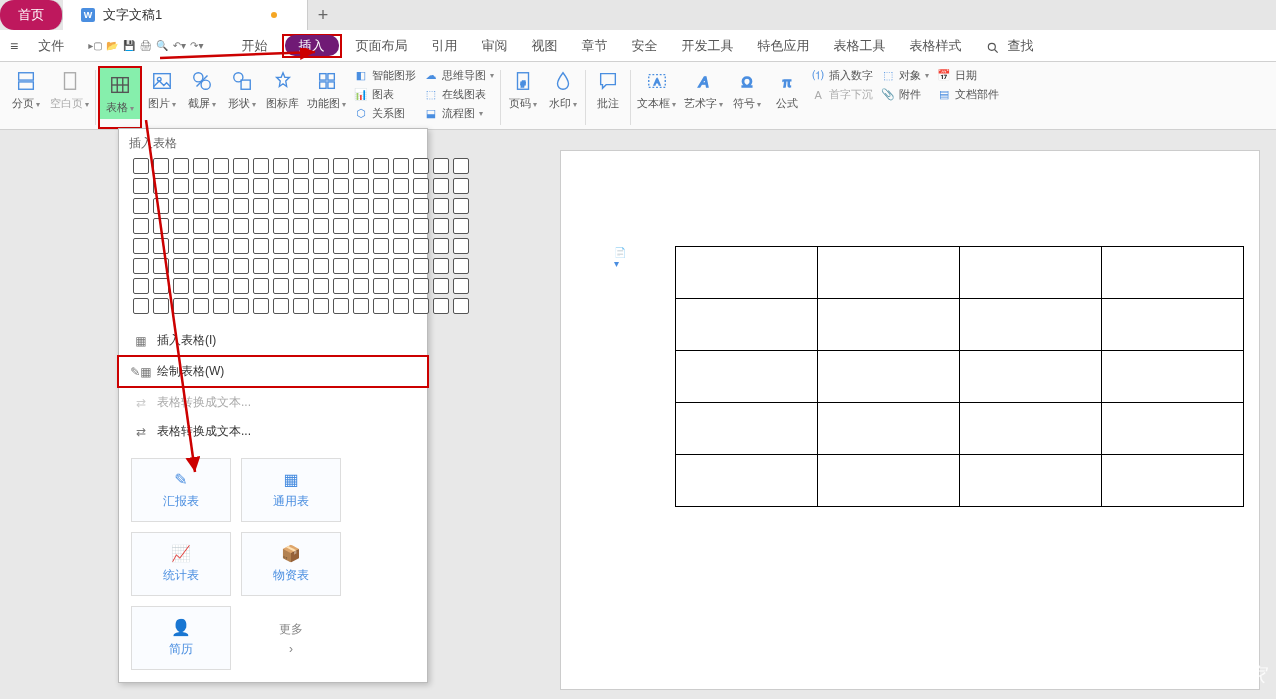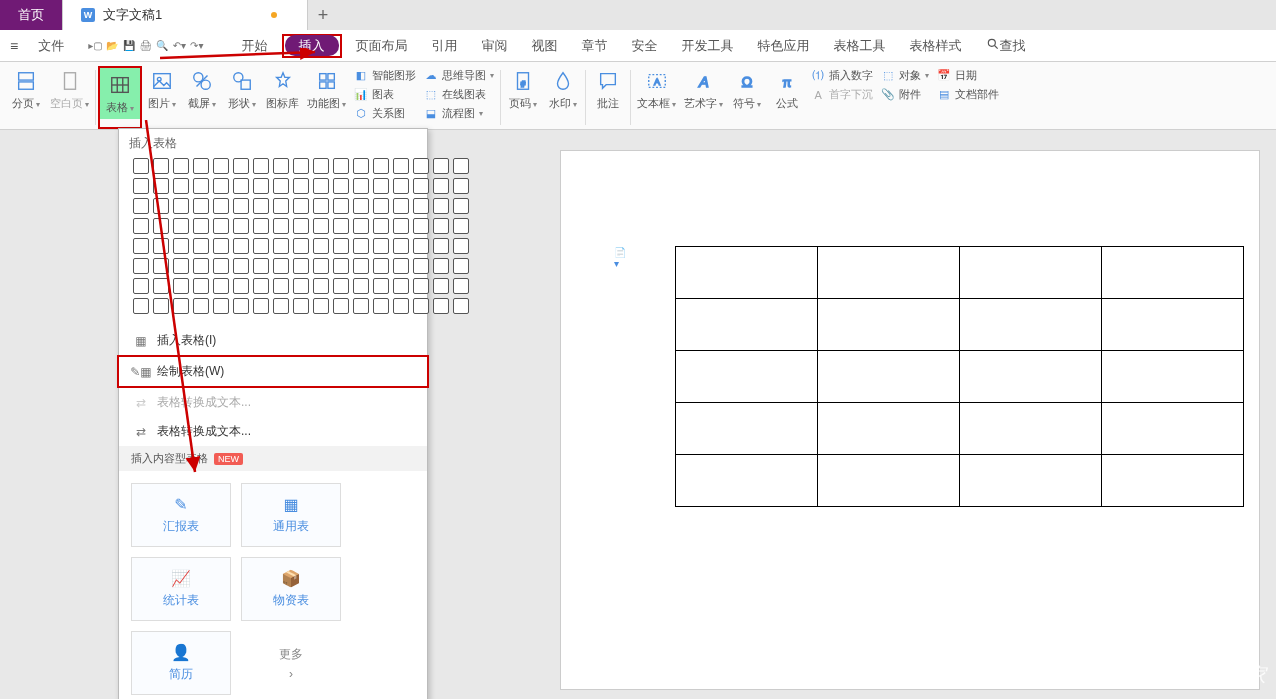--- a/index.html
+++ b/index.html
@@ -1,35 +1,35 @@
 <!DOCTYPE html>
 <html><head>
 <meta charset="utf-8">
 <style>
   * { box-sizing: border-box; margin: 0; padding: 0; font-family: "Microsoft YaHei", sans-serif; }
   body { width: 1276px; height: 699px; background: #fff; overflow: hidden; position: relative; font-size: 12px; color: #333; }
 
   
   .tabbar { display: flex; height: 30px; background: #e6e6e6; align-items: stretch; }
   .tab { display: flex; align-items: center; padding: 0 18px; font-size: 13px; border-right: 1px solid #ccc; position: relative; }
-  .tab.home { background: #701a75; color: #fff; }
+  .tab.home { background: #be185d; color: #fff; border-radius: 14px; }
   .tab.doc { background: #fff; color: #333; width: 245px; justify-content: flex-start; gap:8px; }
   .tab.doc .docicon { width:14px; height:14px; background:#4a8ee0; border-radius:2px; display:flex; align-items:center; justify-content:center; color:#fff; font-size:9px; font-weight:bold; }
   .tab.doc .dot { position:absolute; right:30px; width:6px; height:6px; background:#f5a623; border-radius:50%; }
   .newtab { width:30px; display:flex; align-items:center; justify-content:center; color:#666; font-size:18px; }
 
   
   .menurow { display:flex; align-items:center; height:32px; border-bottom:1px solid #d0d0d0; padding:0 10px; gap:4px; font-size:13px; color:#555; }
   .hamburger { font-size:14px; margin-right:6px; }
   .menuitem { padding:4px 10px; }
   .menuitem.active { background:#701a75; color:#fff; border-radius:10px; padding:3px 14px; }
   .menuitem.active-wrap { border:2px solid #c00; padding:1px; }
   .qicon { color:#777; font-size:10px; }
   .spacer-small { width:6px; }
-  .search { display:flex; align-items:flex-start; gap:0; margin-left:10px; color:#555; }
+  .search { display:flex; align-items:flex-end; gap:8px; margin-left:10px; color:#555; }
   .search svg { width:14px; height:14px; }
 
   
   .ribbon { display:flex; height:68px; border-bottom:1px solid #d0d0d0; padding:4px 6px 0 6px; gap:0; background:#fafafa; }
   .rbtn { display:flex; flex-direction:column; align-items:center; gap:2px; padding:2px 4px; color:#555; min-width:40px; }
   .rbtn .ico { width:26px; height:26px; display:flex; align-items:center; justify-content:center; color:#4a8ee0; }
   .rbtn .ico svg { width:22px; height:22px; }
   .rbtn .lbl { font-size:11px; white-space:nowrap; }
   .rbtn .drop::after { content:"▾"; font-size:8px; margin-left:2px; color:#888; }
   .tablebtn-wrap { border:2px solid #c00; padding:0; }
@@ -515,24 +515,20 @@
     <span>绘制表格(W)</span>
   </div>
   <div class="dd-item disabled">
     <span class="dico" style="color:#ccc">⇄</span>
     <span>表格转换成文本...</span>
   </div>
   <div class="dd-item">
     <span class="dico">⇄</span>
     <span>表格转换成文本...</span>
   </div>
-  <div class="dd-section-head">
-    <span>插入内容型表格</span>
-    <span class="newtag">NEW</span>
-  </div>
   <div class="dd-templates">
     <div class="tmpl">
         <span class="tico">✎</span>
         <span>汇报表</span>
       </div>
     <div class="tmpl">
         <span class="tico">▦</span>
         <span>通用表</span>
       </div>
     <div class="tmpl">

